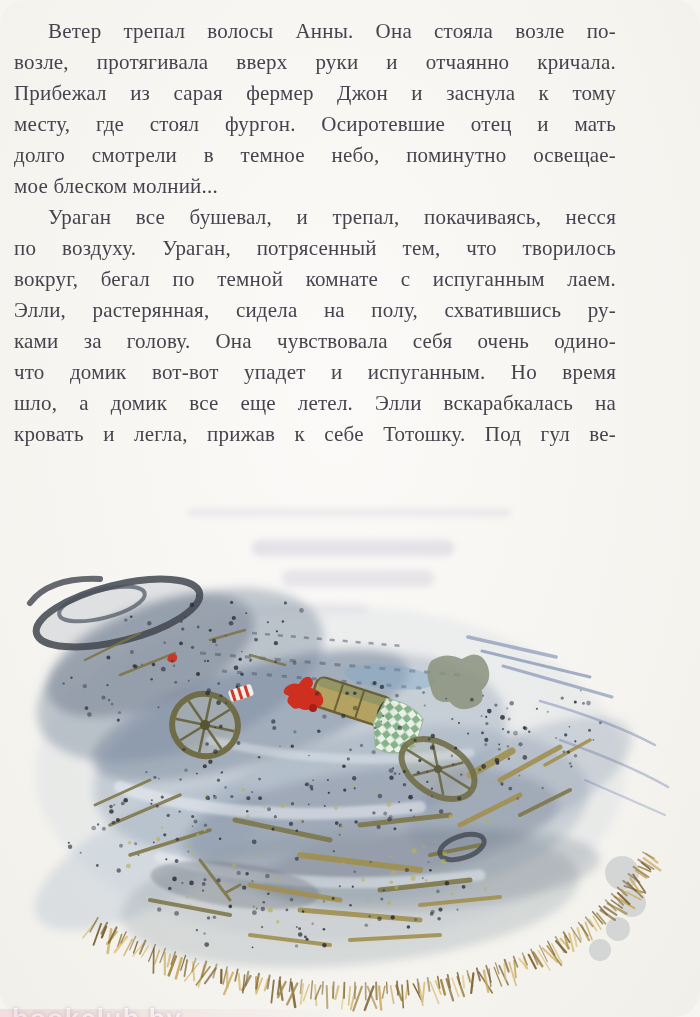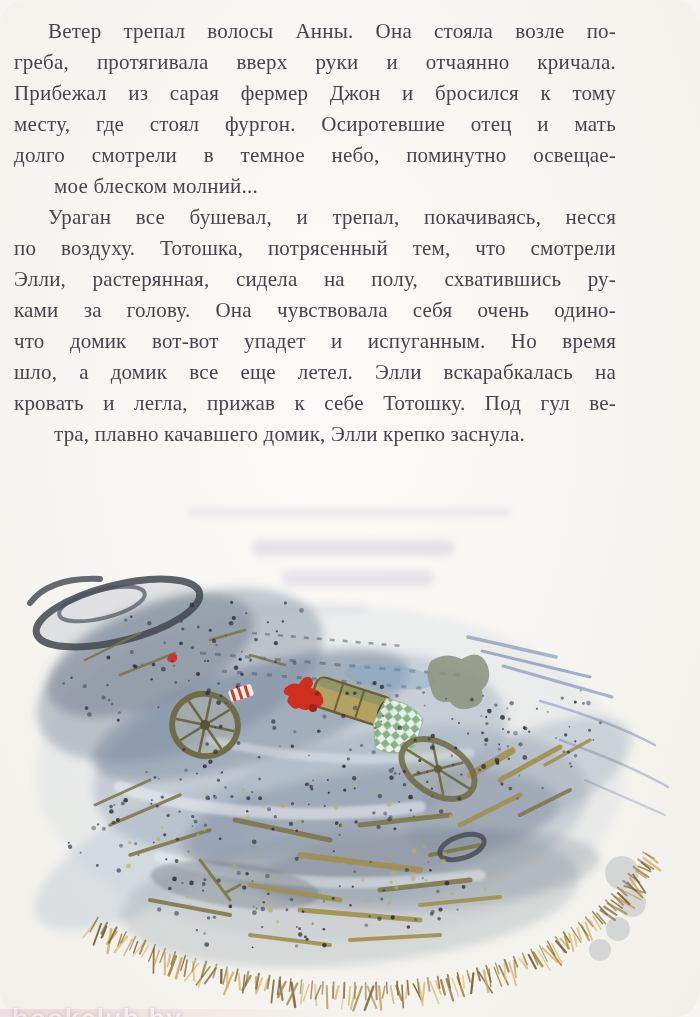--- a/index.html
+++ b/index.html
@@ -13,21 +13,21 @@
     background:radial-gradient(ellipse at 48% 38%, #fbfaf8 0%, #f6f5f1 55%, #f0efe9 100%);
     border-radius:26px;
   }
   .text-block{
     position:absolute;left:14px;top:16px;width:602px;
     font-size:21px;line-height:31px;color:#45444c;
     letter-spacing:0.2px;
   }
   .line{text-align:justify;text-align-last:justify;}
   .line.first{text-indent:34px;}
-  .line.plast{text-align-last:left;margin-left:40px;}
+  .line.plast{text-align-last:left;}
   .ghost{position:absolute;border-radius:8px;filter:blur(3px);pointer-events:none;}
   .ghost.g1{left:188px;top:509px;width:322px;height:7px;background:rgba(128,122,155,.13);}
   .ghost.g2{left:252px;top:540px;width:202px;height:16px;background:rgba(124,112,160,.16);}
   .ghost.g3{left:282px;top:570px;width:152px;height:17px;background:rgba(124,112,160,.14);}
   .ghost.g4{left:246px;top:604px;width:122px;height:10px;background:rgba(124,112,160,.08);}
   .illustration{position:absolute;left:0;top:525px;}
   .watermark{
     position:absolute;left:12px;top:1004px;
     font-family:"Liberation Sans", sans-serif;
     font-size:27px;font-weight:700;letter-spacing:1px;
@@ -41,33 +41,33 @@
     pointer-events:none;
   }
 </style>
 </head>
 <body>
 
 <div class="page">
 
   <div class="text-block">
       <div class="line first">Ветер трепал волосы Анны. Она стояла возле по-</div>
-      <div class="line">греба, протягивала вверх руки и отчаянно кричала.</div>
-      <div class="line">Прибежал из сарая фермер Джон и бросился к тому</div>
+      <div class="line">возле, протягивала вверх руки и отчаянно кричала.</div>
+      <div class="line">Прибежал из сарая фермер Джон и заснула к тому</div>
       <div class="line">месту, где стоял фургон. Осиротевшие отец и мать</div>
       <div class="line">долго смотрели в темное небо, поминутно освещае-</div>
       <div class="line plast">мое блеском молний...</div>
       <div class="line first">Ураган все бушевал, и трепал, покачиваясь, несся</div>
-      <div class="line">по воздуху. Тотошка, потрясенный тем, что смотрели</div>
+      <div class="line">по воздуху. Ураган, потрясенный тем, что творилось</div>
+      <div class="line">вокруг, бегал по темной комнате с испуганным лаем.</div>
       <div class="line">Элли, растерянная, сидела на полу, схватившись ру-</div>
       <div class="line">ками за голову. Она чувствовала себя очень одино-</div>
       <div class="line">что домик вот-вот упадет и испуганным. Но время</div>
       <div class="line">шло, а домик все еще летел. Элли вскарабкалась на</div>
       <div class="line">кровать и легла, прижав к себе Тотошку. Под гул ве-</div>
-      <div class="line plast">тра, плавно качавшего домик, Элли крепко заснула.</div>
     </div>
 
   <div class="ghost g1"></div>
   <div class="ghost g2"></div>
   <div class="ghost g3"></div>
   <div class="ghost g4"></div>
 
   <svg class="illustration" width="700" height="492" viewBox="0 0 700 492" aria-hidden="true">
     <defs>
       <pattern id="check" width="13" height="13" patternUnits="userSpaceOnUse" patternTransform="rotate(28)">

